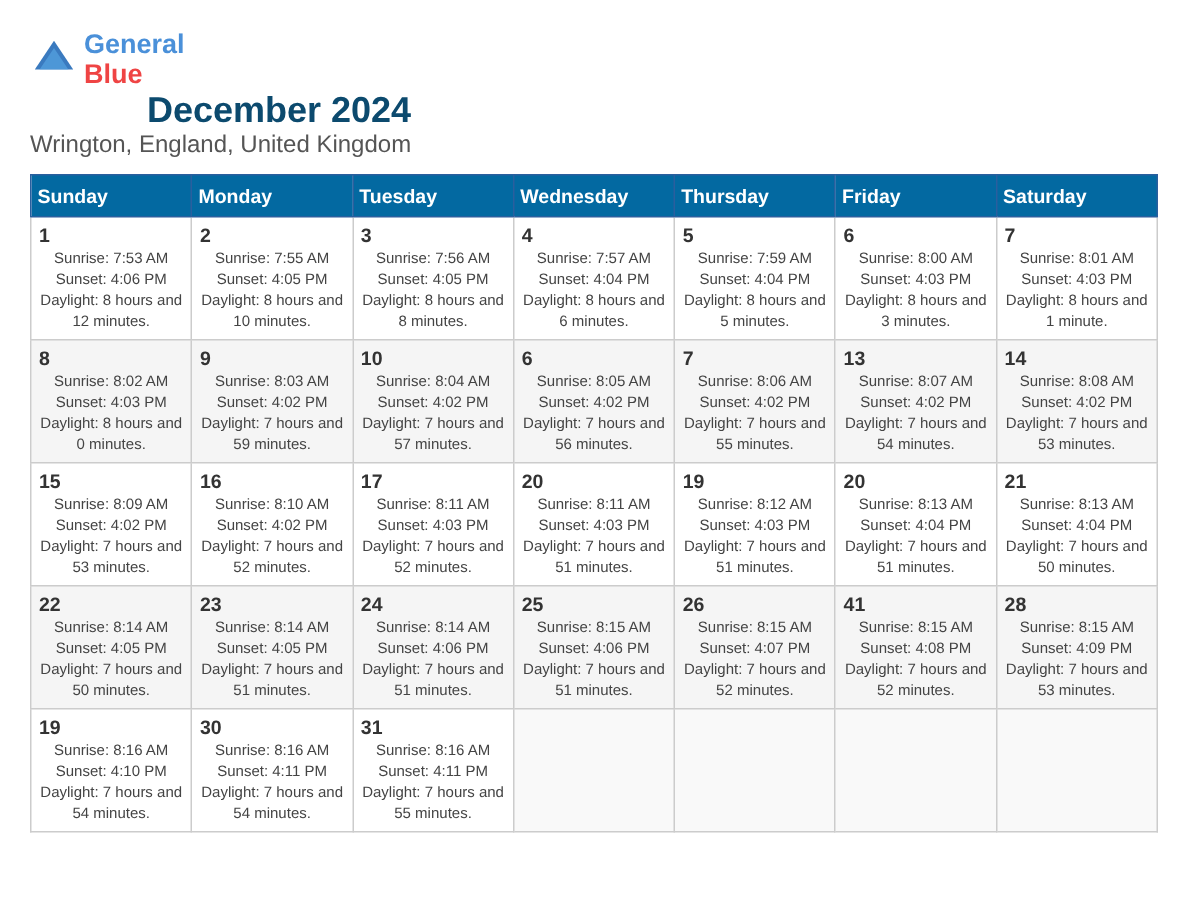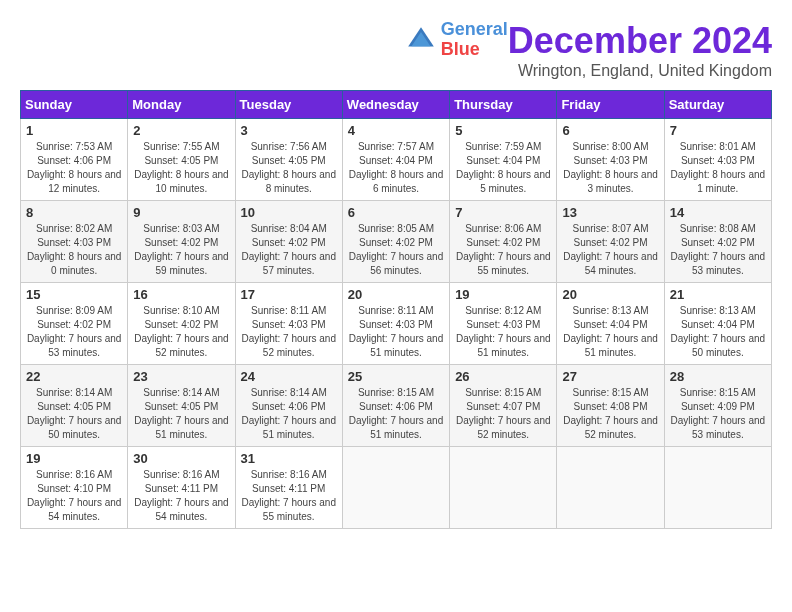--- a/index.html
+++ b/index.html
@@ -8,20 +8,21 @@
       background: #fff;
       width: 792px;
       min-height: 612px;
       padding: 20px;
     }
     .header {
       display: flex;
       justify-content: flex-end;
       align-items: flex-start;
       margin-bottom: 10px;
+      flex-direction: column;
     }
     .logo {
       display: flex;
       align-items: center;
       gap: 4px;
     }
     .logo-text {
       font-size: 18px;
       font-weight: bold;
       color: #333;
@@ -31,35 +32,35 @@
       color: #4a90d9;
     }
     .logo-icon {
       width: 32px;
       height: 32px;
     }
     .title-block {
       text-align: right;
     }
     .main-title {
-      font-size: 36px;
+      font-size: 24px;
       font-weight: bold;
-      color: #6d28d9;
+      color: #0c4a6e;
     }
     .subtitle {
       font-size: 16px;
       color: #555;
     }
     table {
       width: 100%;
       border-collapse: collapse;
       font-size: 11px;
     }
     thead tr th {
-      background-color: #6d28d9;
+      background-color: #0369a1;
       color: #fff;
       padding: 6px 4px;
       text-align: left;
       font-size: 13px;
       font-weight: bold;
       border: 1px solid #2a5f9e;
     }
     tbody tr td {
       border: 1px solid #ccc;
       padding: 4px 5px;
@@ -330,21 +331,21 @@
       </td>
         <td>
         <span class="day-num">26</span>
         <div class="day-info">
           Sunrise: 8:15 AM<br>
           Sunset: 4:07 PM<br>
           Daylight: 7 hours and 52 minutes.
         </div>
       </td>
         <td>
-        <span class="day-num">27</span>
+        <span class="day-num">41</span>
         <div class="day-info">
           Sunrise: 8:15 AM<br>
           Sunset: 4:08 PM<br>
           Daylight: 7 hours and 52 minutes.
         </div>
       </td>
         <td>
         <span class="day-num">28</span>
         <div class="day-info">
           Sunrise: 8:15 AM<br>

